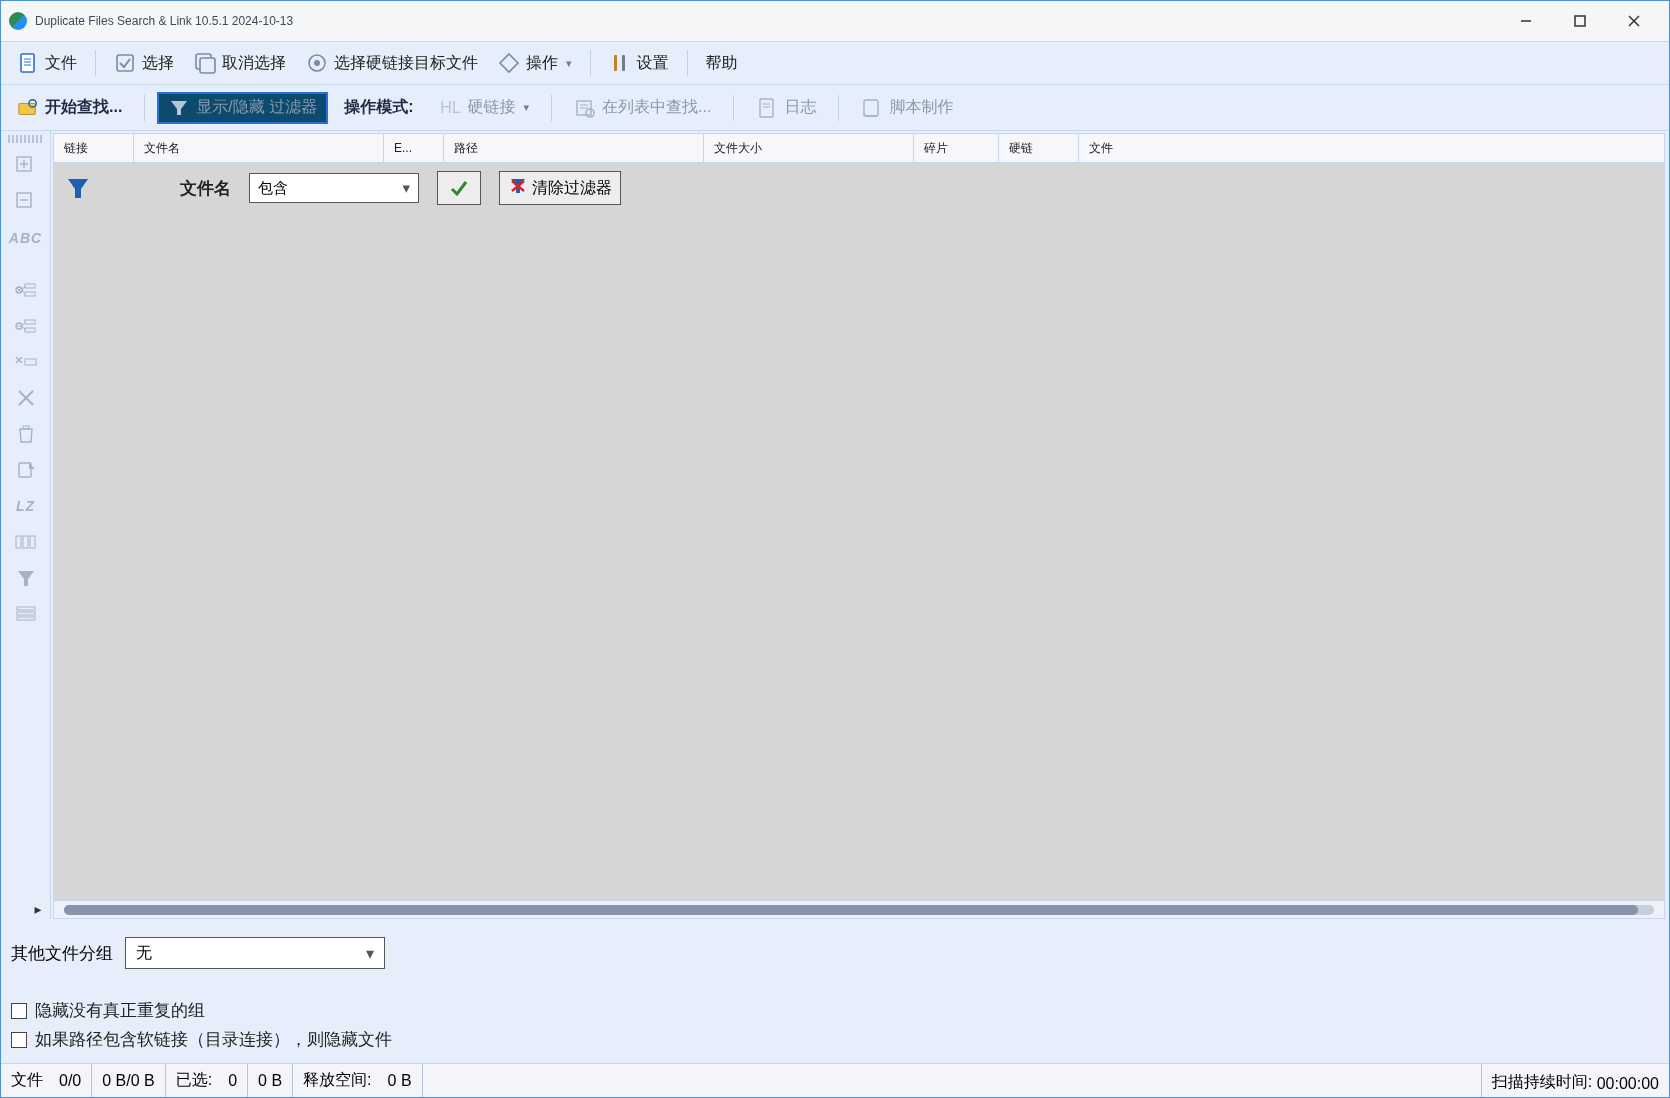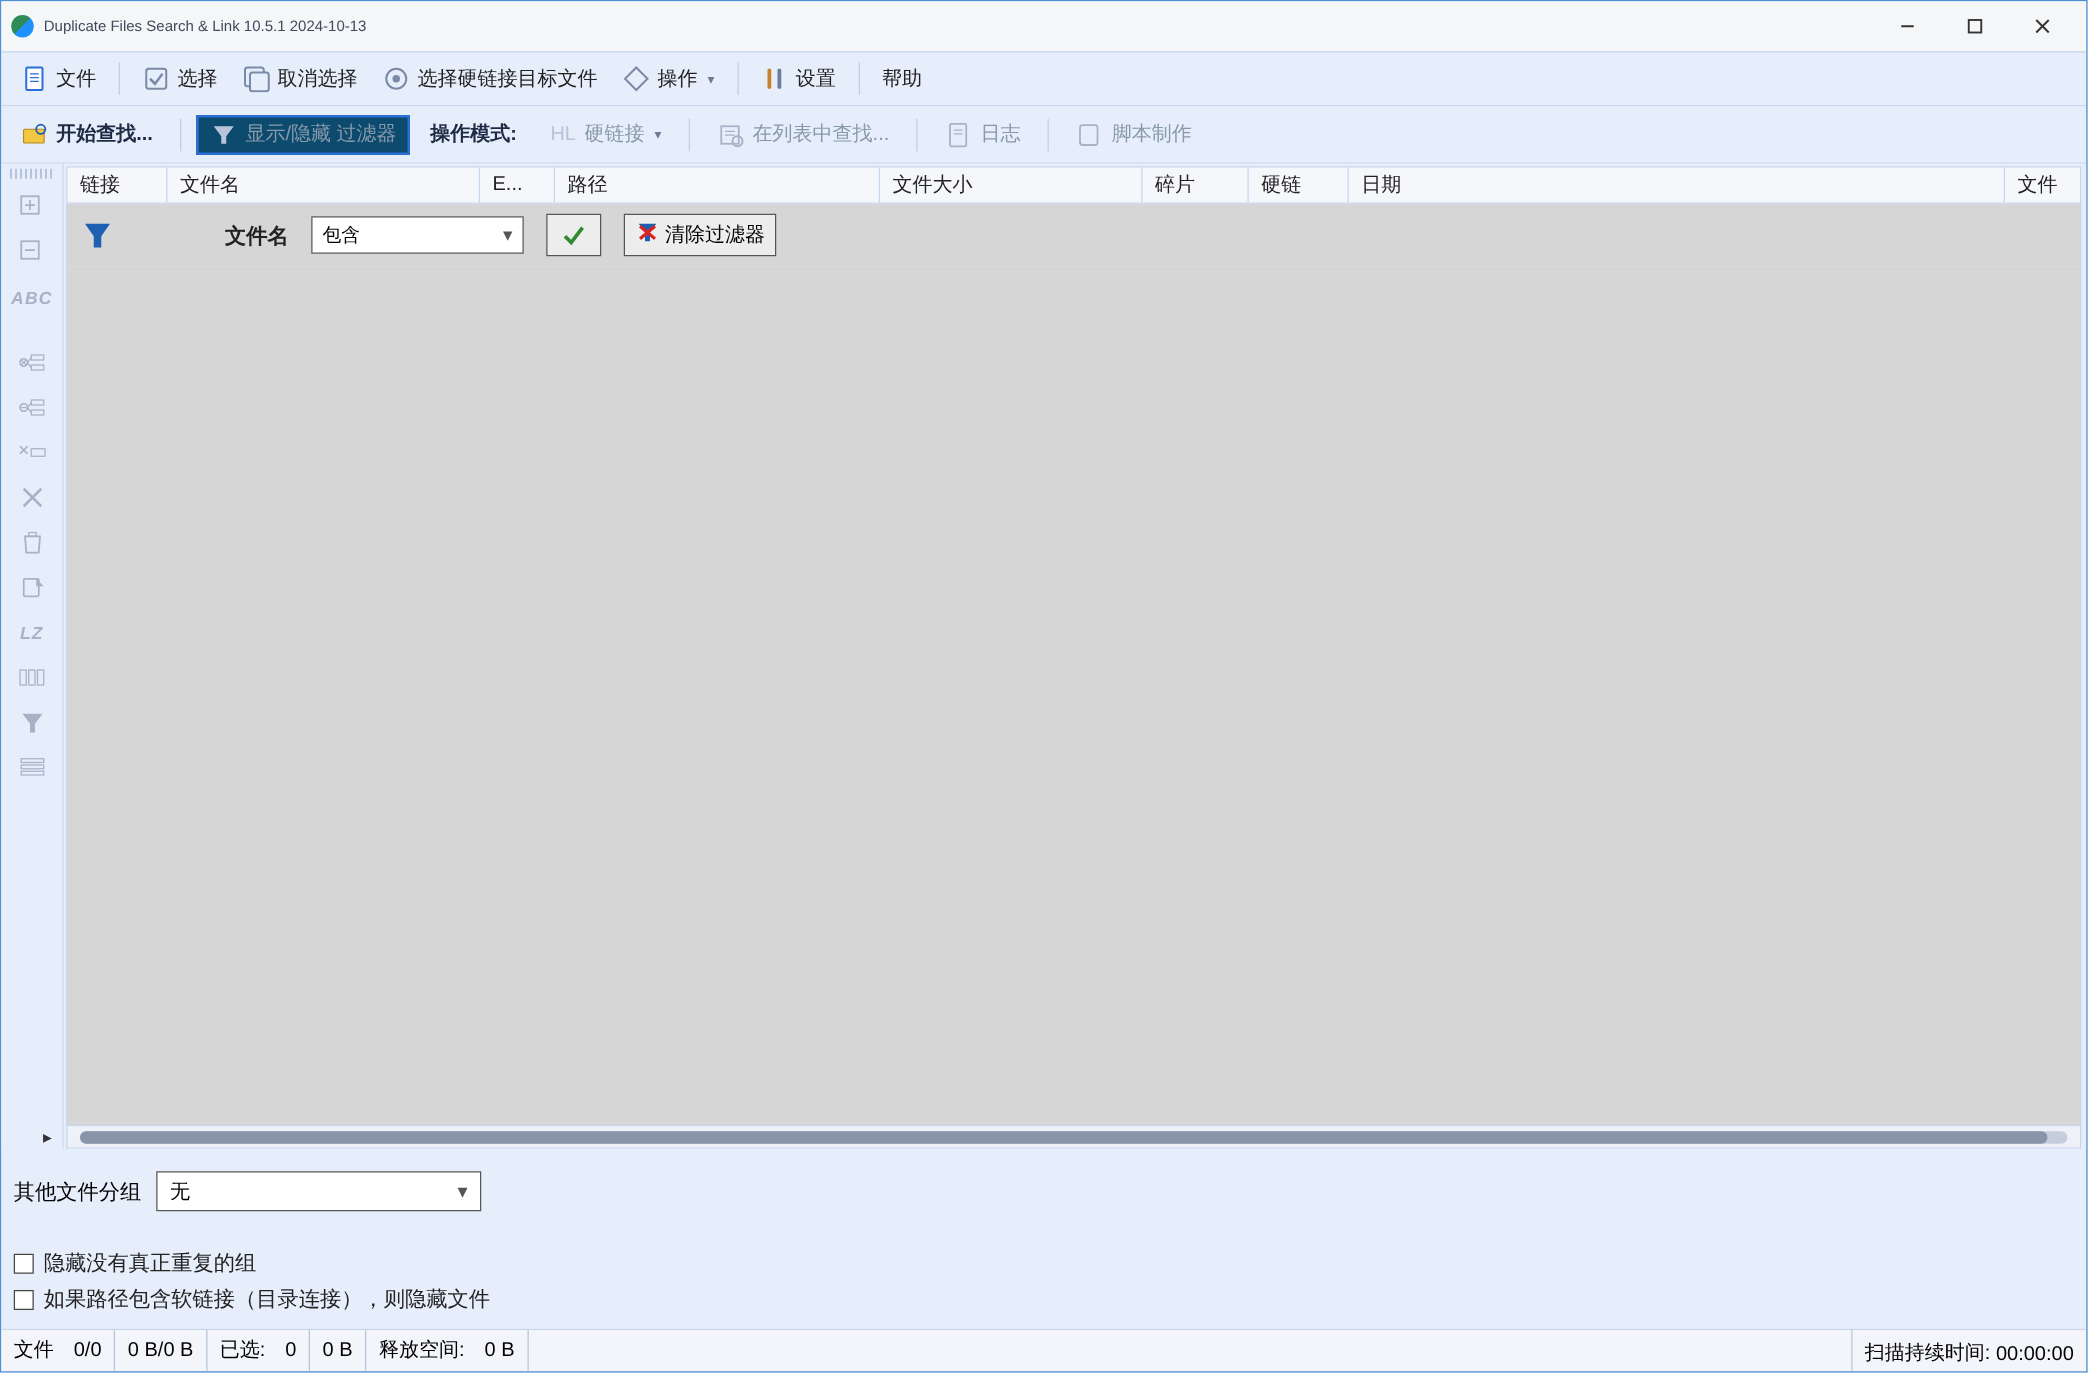--- a/index.html
+++ b/index.html
@@ -137,21 +137,21 @@
 
 .table-head {
   display: flex;
   background: #f6f7fb;
   border: 1px solid #c7d5ef;
   height: 30px;
 }
 .th {
   border-right: 1px solid #c7d5ef;
   padding: 4px 10px;
-  font-size: 16px;
+  font-size: 12px;
   color: #222;
   white-space: nowrap;
   overflow: hidden;
   display:flex; align-items:center;
 }
 .th:last-child { border-right: none; }
 
 
 .filter-row {
   height: 50px;
@@ -492,21 +492,20 @@
   <div class="content">
 
     <div class="table-head">
       <div class="th" style="width:80px">链接</div>
       <div class="th" style="width:250px">文件名</div>
       <div class="th" style="width:60px">E...</div>
       <div class="th" style="width:260px">路径</div>
       <div class="th" style="width:210px">文件大小</div>
       <div class="th" style="width:85px">碎片</div>
       <div class="th" style="width:80px">硬链</div>
-      <div class="th" style="flex:1">日期</div>
       <div class="th" style="width:60px">文件</div>
     </div>
 
     <div class="filter-row">
       <span class="menu-icon" style="width:28px">
           <svg width="26" height="26" viewBox="0 0 26 26">
             <polygon points="3,4 23,4 16,14 16,23 10,23 10,14" fill="#1d5fb0"></polygon>
           </svg>
         </span>
       <span class="filter-label" style="margin-left:70px">文件名</span>

